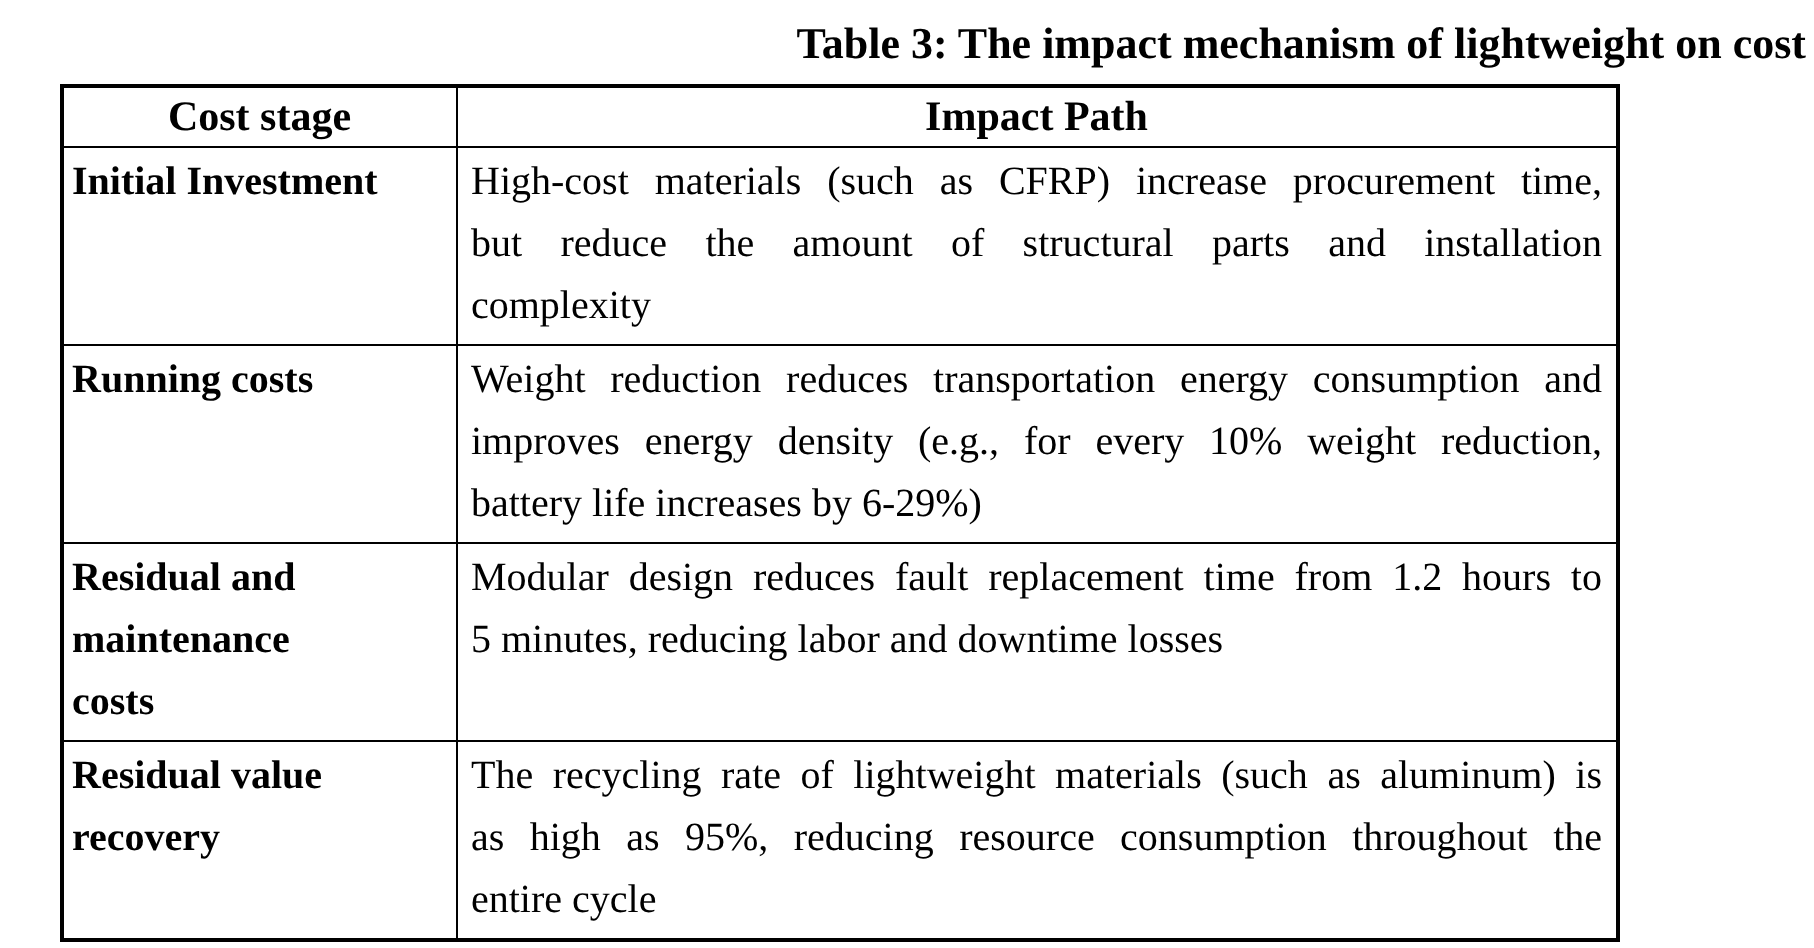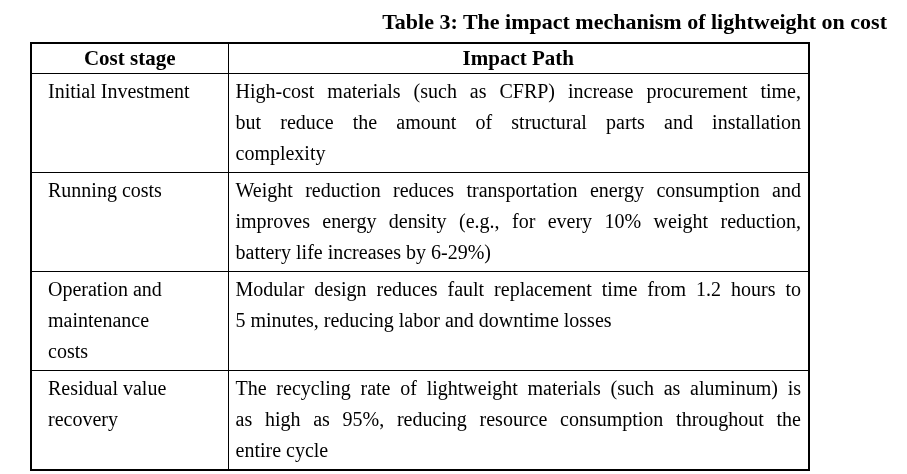--- a/index.html
+++ b/index.html
@@ -12,21 +12,21 @@
     width: 907px;
     height: 474px;
     background: #ffffff;
     color: #000000;
     font-family: "Liberation Serif", serif;
     overflow: hidden;
   }
   .caption {
     position: absolute;
     top: 7px;
-    left: 0;
+    left: 16px;
     width: 887px;
     text-align: right;
     font-weight: 700;
     font-size: 22px;
     line-height: 30px;
     white-space: nowrap;
   }
   table.impact {
     position: absolute;
     left: 30px;
@@ -52,22 +52,23 @@
     padding: 1px 0;
   }
   td.cell {
     vertical-align: top;
     font-size: 20px;
     line-height: 31px;
     padding: 2px 7px 3px 7px;
   }
   td.stage {
     text-align: center;
-    padding-left: 16px;
+    padding-left: 4px;
     padding-right: 4px;
+    font-weight: bold;
   }
   .ln {
     text-align: left;
   }
   .jl {
     text-align: justify;
     text-align-last: justify;
   }
 </style>
 </head>
@@ -106,21 +107,21 @@
         </td>
         <td class="cell path">
           <div class="ln jl">Weight reduction reduces transportation energy consumption and</div>
           <div class="ln jl">improves energy density (e.g., for every 10% weight reduction,</div>
           <div class="ln">battery life increases by 6-29%)</div>
         </td>
       </tr>
 
       <tr>
         <td class="cell stage">
-          <div class="ln">Operation and</div>
+          <div class="ln">Residual and</div>
           <div class="ln">maintenance</div>
           <div class="ln">costs</div>
         </td>
         <td class="cell path">
           <div class="ln jl">Modular design reduces fault replacement time from 1.2 hours to</div>
           <div class="ln">5 minutes, reducing labor and downtime losses</div>
         </td>
       </tr>
 
       <tr>

